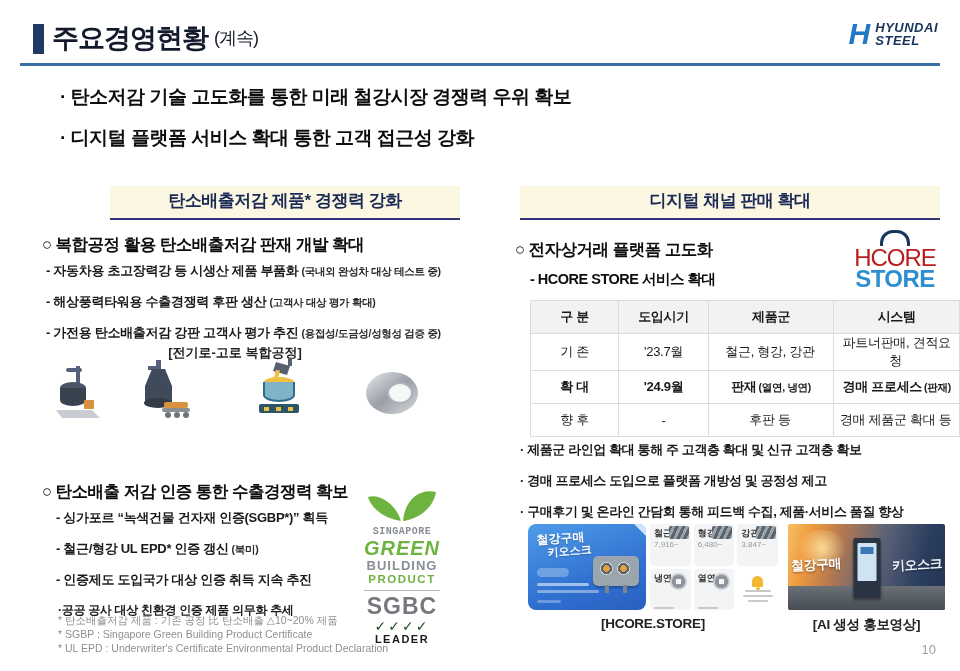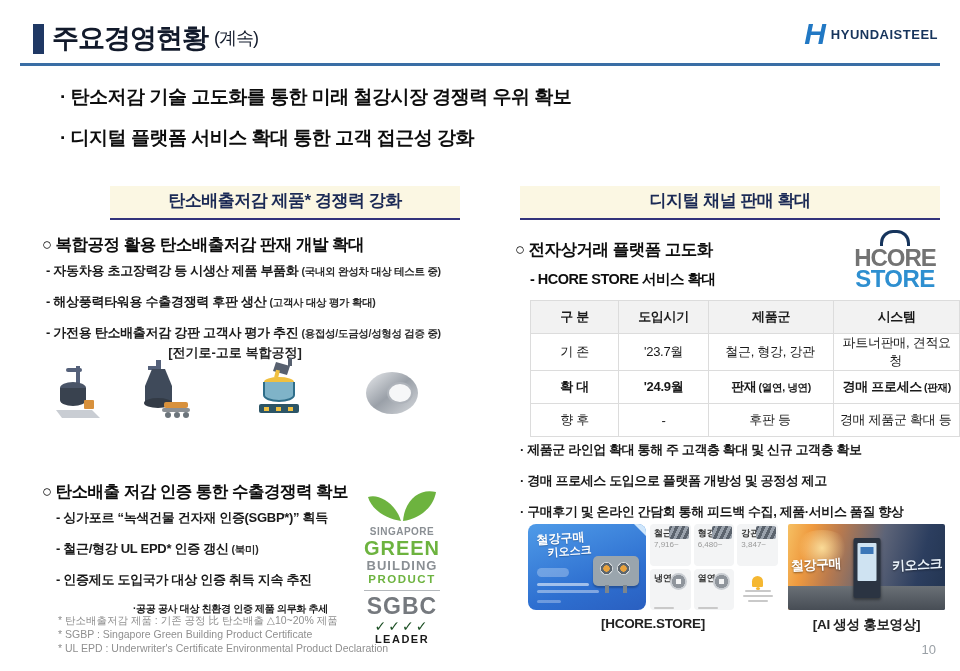--- a/index.html
+++ b/index.html
@@ -5,21 +5,21 @@
   html,body{margin:0;padding:0;background:#e9e9e9;}
   .slide{position:relative;width:960px;height:671px;background:#ffffff;margin:0 auto;
          font-family:"Liberation Sans","DejaVu Sans",sans-serif;overflow:hidden;color:#111;}
   
   .title-wrap{position:absolute;left:33px;top:22px;display:flex;align-items:flex-start;}
   .title-bar{width:11px;height:30px;background:#1f3864;margin-right:8px;margin-top:2px;}
   .title-text{font-size:27px;font-weight:bold;color:#121a2b;letter-spacing:-1px;line-height:32px;}
   .title-suffix{font-size:18px;font-weight:normal;color:#121a2b;margin-left:6px;}
   .hs-logo{position:absolute;right:22px;top:20px;display:flex;align-items:center;gap:5px;}
   .hs-h{font-size:30px;font-weight:bold;color:#2178c4;line-height:28px;font-style:italic;}
-  .hs-words{display:flex;flex-direction:row;line-height:13px;}
+  .hs-words{display:flex;flex-direction:column;line-height:13px;font-style:italic;}
   .hs-words span{font-size:13px;font-weight:bold;color:#16345c;letter-spacing:0.5px;}
   .hr-line{position:absolute;left:20px;right:20px;top:63px;height:3px;background:#3a6ea5;}
   
   .intro{position:absolute;left:60px;top:84px;}
   .intro div{font-size:19px;font-weight:bold;color:#0d0d0d;margin-bottom:15px;letter-spacing:-0.5px;}
   
   .col-header{position:absolute;height:32px;background:#fbf7e3;border-bottom:2px solid #33337a;
               text-align:center;font-size:17px;font-weight:bold;color:#1b2a55;line-height:30px;letter-spacing:-0.5px;}
   .col-header.left{left:110px;top:186px;width:350px;}
   .col-header.right{left:520px;top:186px;width:420px;}
@@ -28,36 +28,36 @@
   .items{position:absolute;}
   .item{font-size:13px;font-weight:bold;color:#1a1a1a;margin-bottom:13px;white-space:nowrap;letter-spacing:-0.3px;}
   .item .note{font-size:10.5px;font-weight:bold;color:#2a2a2a;margin-left:3px;}
   
   .diag-caption{position:absolute;left:35px;top:344px;width:400px;text-align:center;
                 font-size:13px;font-weight:bold;color:#222;}
   .diagram{position:absolute;left:0;top:356px;width:480px;height:92px;}
   .diagram .icon{position:absolute;}
   
   .sgbc{position:absolute;left:350px;top:488px;width:104px;text-align:center;line-height:1.1;}
-  .sgbc .l1{font-size:10px;font-weight:bold;color:#8a8f94;letter-spacing:0.5px;}
-  .sgbc .l2{font-size:20px;font-weight:bold;color:#6db33f;letter-spacing:1px;}
+  .sgbc .l1{font-size:10px;font-weight:bold;color:#8a8f94;letter-spacing:0.5px;font-family:Liberation Mono, monospace;}
+  .sgbc .l2{font-size:20px;font-weight:bold;color:#6db33f;letter-spacing:1px;font-style:italic;}
   .sgbc .l3{font-size:13px;font-weight:bold;color:#8a8f94;letter-spacing:1px;}
   .sgbc .l4{font-size:11.5px;font-weight:bold;color:#6db33f;letter-spacing:1.5px;}
   .sgbc .div{width:76px;height:1px;background:#b4b8bc;margin:4px auto 3px;}
   .sgbc .acr{font-size:23px;font-weight:bold;color:#75797e;letter-spacing:1px;}
   .sgbc .chk{font-size:14px;font-weight:bold;color:#1c4f24;letter-spacing:2px;line-height:14px;}
   .sgbc .ldr{font-size:11px;font-weight:bold;color:#1a1a1a;letter-spacing:1.5px;}
   
   .footnotes{position:absolute;left:58px;top:613px;}
   .footnotes div{font-size:10.5px;color:#8f8f8f;line-height:14px;white-space:nowrap;}
   
   .hcore-logo{position:absolute;left:845px;top:230px;width:100px;text-align:center;line-height:21px;}
   .hcore-handle{width:24px;height:13px;border:3px solid #16345c;border-bottom:none;
                 border-radius:13px 13px 0 0;margin:0 auto 1px;}
-  .hcore-logo .t1{font-size:24px;font-weight:bold;color:#737373;letter-spacing:-1px;}
+  .hcore-logo .t1{font-size:24px;font-weight:normal;color:#b91c1c;letter-spacing:-1px;}
   .hcore-logo .t2{font-size:24px;font-weight:bold;color:#2e8fd0;letter-spacing:-0.5px;}
   
   .svc-table{position:absolute;left:530px;top:300px;border-collapse:collapse;font-size:13px;color:#1a1a1a;}
   .svc-table th,.svc-table td{border:1px solid #dcdcdc;text-align:center;height:32px;padding:0 4px;letter-spacing:-0.3px;}
   .svc-table th{background:#f2f2f2;font-weight:bold;width:85px;}
   .svc-table th:nth-child(3){width:125px;}
   .svc-table th:nth-child(4){width:125px;}
   .svc-table .bold-row td{font-weight:bold;margin-left:20px;}
   .svc-table td .note{font-size:10.5px;margin-left:2px;font-weight:bold;}
   .svc-table tr:not(.bold-row) td .note{font-weight:normal;}
@@ -199,21 +199,21 @@
       <ellipse cx="38" cy="23" rx="12" ry="10" fill="#f6f7f8" stroke="#aeb3ba" stroke-width="2"></ellipse>
     </svg>
 
   </div>
 
   <div class="sec-title" style="left:42px;top:481px;">○ 탄소배출 저감 인증 통한 수출경쟁력 확보</div>
   <div class="items" style="left:56px;top:509px;">
     <div class="item"><span>- 싱가포르 “녹색건물 건자재 인증(SGBP*)” 획득</span><span class="note"></span></div>
     <div class="item"><span>- 철근/형강 UL EPD* 인증 갱신</span><span class="note">(북미)</span></div>
     <div class="item"><span>- 인증제도 도입국가 대상 인증 취득 지속 추진</span><span class="note"></span></div>
-    <div class="item" style="margin-left:14px;font-size:10px;text-align:right;"><span>·공공 공사 대상 친환경 인증 제품 의무화  추세</span><span class="note"></span></div>
+    <div class="item" style="margin-left:2px;font-size:12px;"><span>·공공 공사 대상 친환경 인증 제품 의무화  추세</span><span class="note"></span></div>
   </div>
 
   <div class="sgbc">
     <svg width="72" height="34" viewBox="0 0 72 34">
       <path d="M35 33 C30 16 13 5 2 9 C6 23 22 31 35 33 Z" fill="#6db33f"></path>
       <path d="M37 33 C39 10 55 0 70 4 C67 21 52 31 37 33 Z" fill="#6db33f"></path>
     </svg>
     <div class="l1">SINGAPORE</div>
     <div class="l2">GREEN</div>
     <div class="l3">BUILDING</div>

